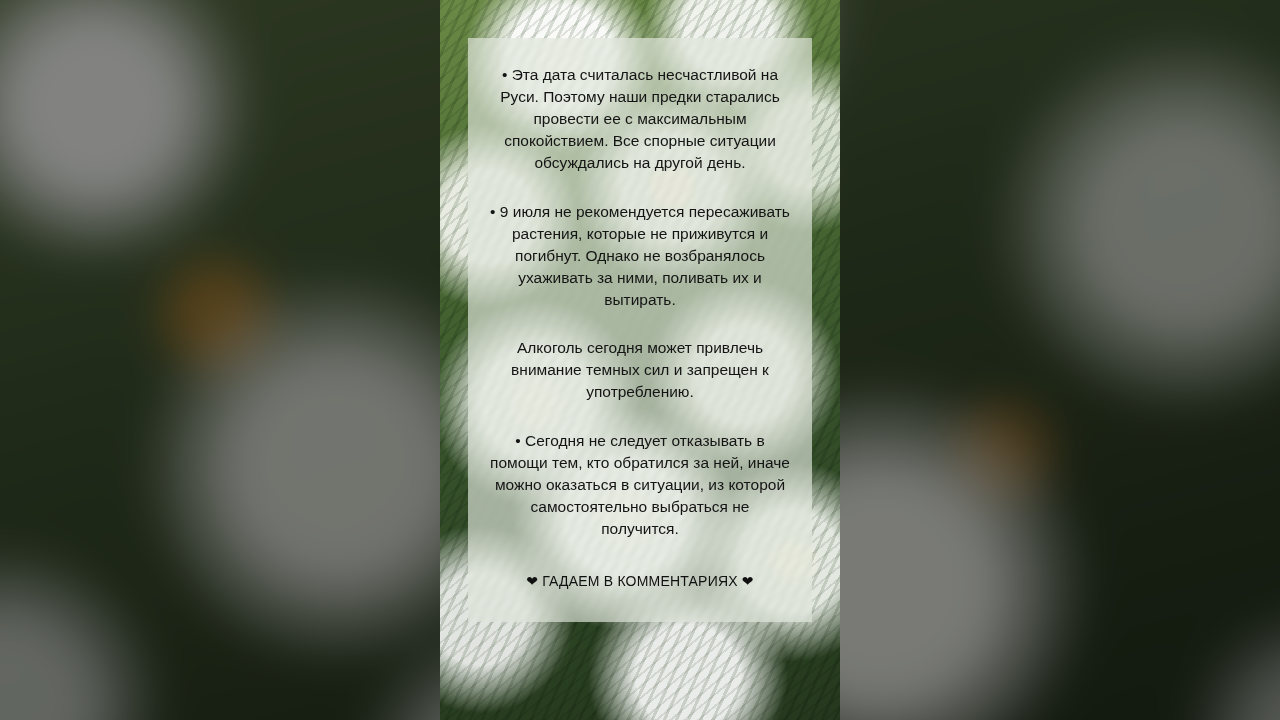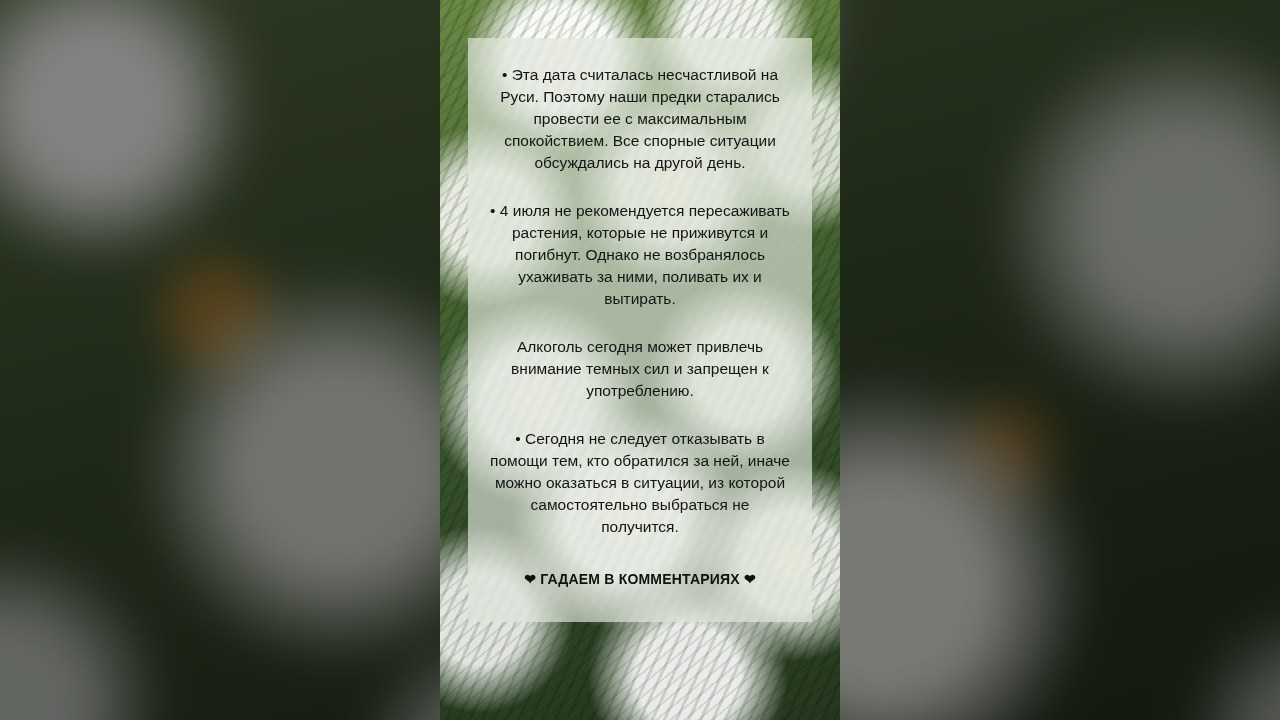--- a/index.html
+++ b/index.html
@@ -121,40 +121,41 @@
     width: 344px;
     height: 584px;
     background: rgba(226, 232, 222, 0.66);
     backdrop-filter: blur(2px);
     box-sizing: border-box;
     padding: 26px 22px 18px 22px;
     display: flex;
     flex-direction: column;
     gap: 0;
     overflow: hidden;
+    justify-content: space-between;
   }
 
   .card-para {
     margin: 0 0 26px 0;
     font-size: 15.5px;
     line-height: 1.42;
     color: #141414;
     text-align: center;
     font-family: "Liberation Sans", sans-serif;
   }
 
   .card-para:last-child {
     margin-bottom: 0;
   }
 
   .card-cta {
-    margin: 6px 0 0 0;
+    margin: 6px 0 12px 0;
     font-size: 14px;
     line-height: 1.4;
-    font-weight: 700;
+    font-weight: 400;
     color: #101010;
     text-align: center;
     letter-spacing: 0.2px;
   }
 </style>
 </head>
 <body>
 
 <div class="stage">
 
@@ -171,19 +172,19 @@
 которой сам</div>
   </div>
 
   <div class="strip">
     <div class="strip-photo"></div>
     <div class="strip-grain"></div>
   </div>
 
   <div class="card">
     <p class="card-para">• Эта дата считалась несчастливой на Руси. Поэтому наши предки старались провести ее с максимальным спокойствием. Все спорные ситуации обсуждались на другой день.</p>
-    <p class="card-para">• 4 июля не рекомендуется пересаживать растения, которые не приживутся и погибнут. Однако не возбранялось ухаживать за ними, поливать их и вытирать.</p>
+    <p class="card-para">• 9 июля не рекомендуется пересаживать растения, которые не приживутся и погибнут. Однако не возбранялось ухаживать за ними, поливать их и вытирать.</p>
     <p class="card-para">Алкоголь сегодня может привлечь внимание темных сил и запрещен к употреблению.</p>
     <p class="card-para">• Сегодня не следует отказывать в помощи тем, кто обратился за ней, иначе можно оказаться в ситуации, из которой самостоятельно выбраться не получится.</p>
     <p class="card-cta">❤ ГАДАЕМ В КОММЕНТАРИЯХ ❤</p>
   </div>
 
 </div>
 
 </body></html>

